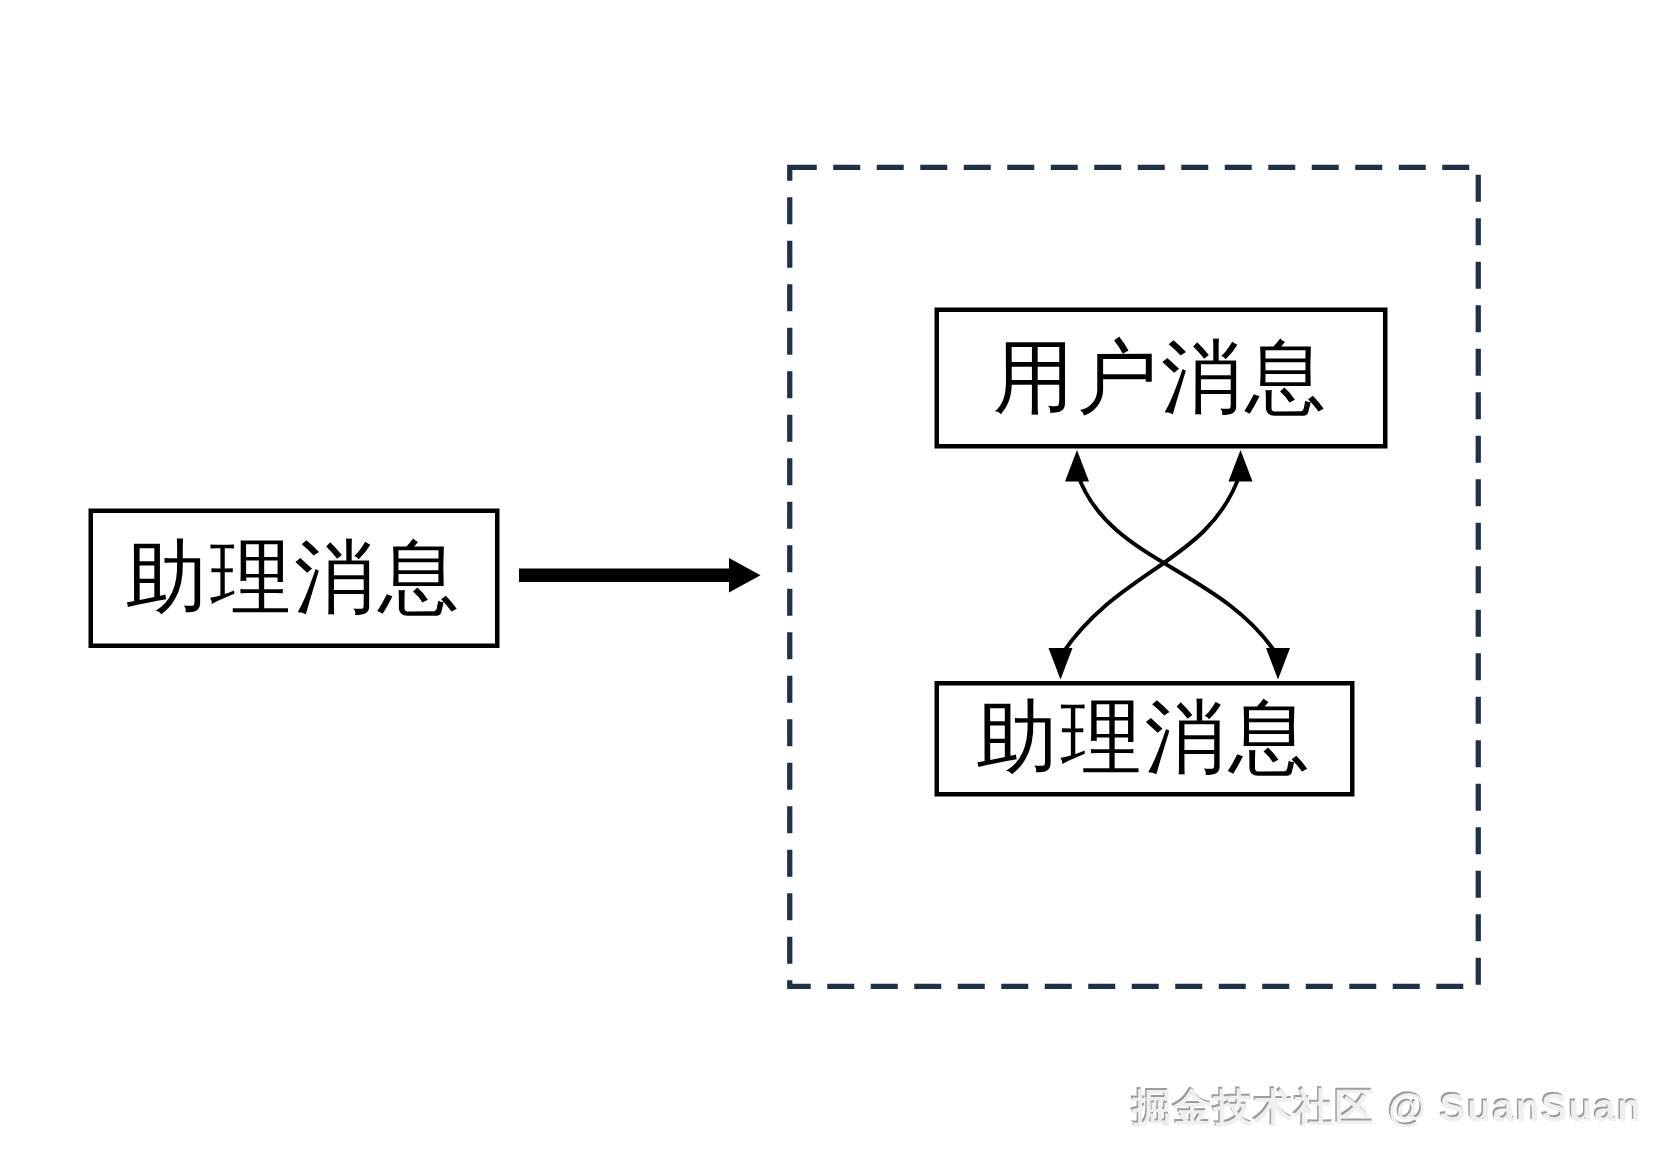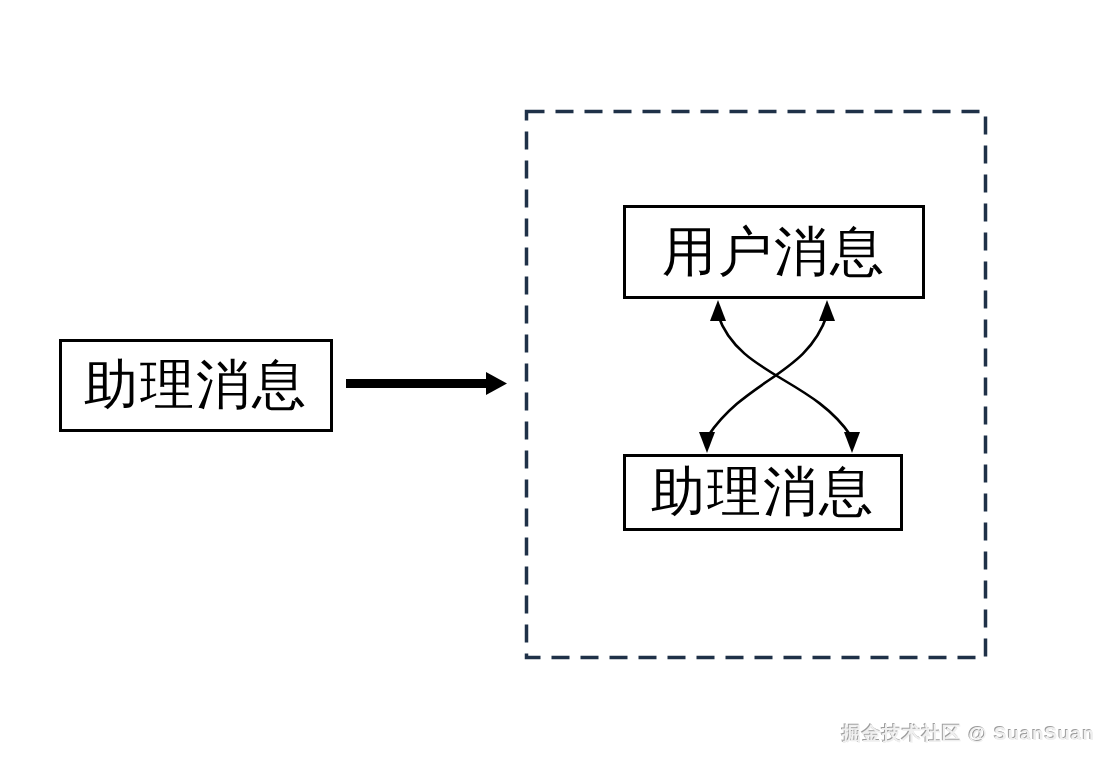--- a/index.html
+++ b/index.html
@@ -35,21 +35,21 @@
     color: #000000;
     white-space: nowrap;
   }
   .box-system   { left: 59px;  top: 339px; width: 274px; height: 93px; }
   .box-user     { left: 623px; top: 205px; width: 302px; height: 94px; }
   .box-assistant{ left: 623px; top: 454px; width: 280px; height: 77px; }
   .watermark {
     position: absolute;
     right: 21px;
     top: 721px;
-    font-size: 19px;
+    font-size: 26px;
     font-weight: bold;
     color: #efefef;
     text-shadow: -1px -1px 0 #9c9c9c, 1px 1px 1px #ffffff;
     letter-spacing: 1px;
     white-space: nowrap;
   }
 </style>
 </head>
 <body>
 

